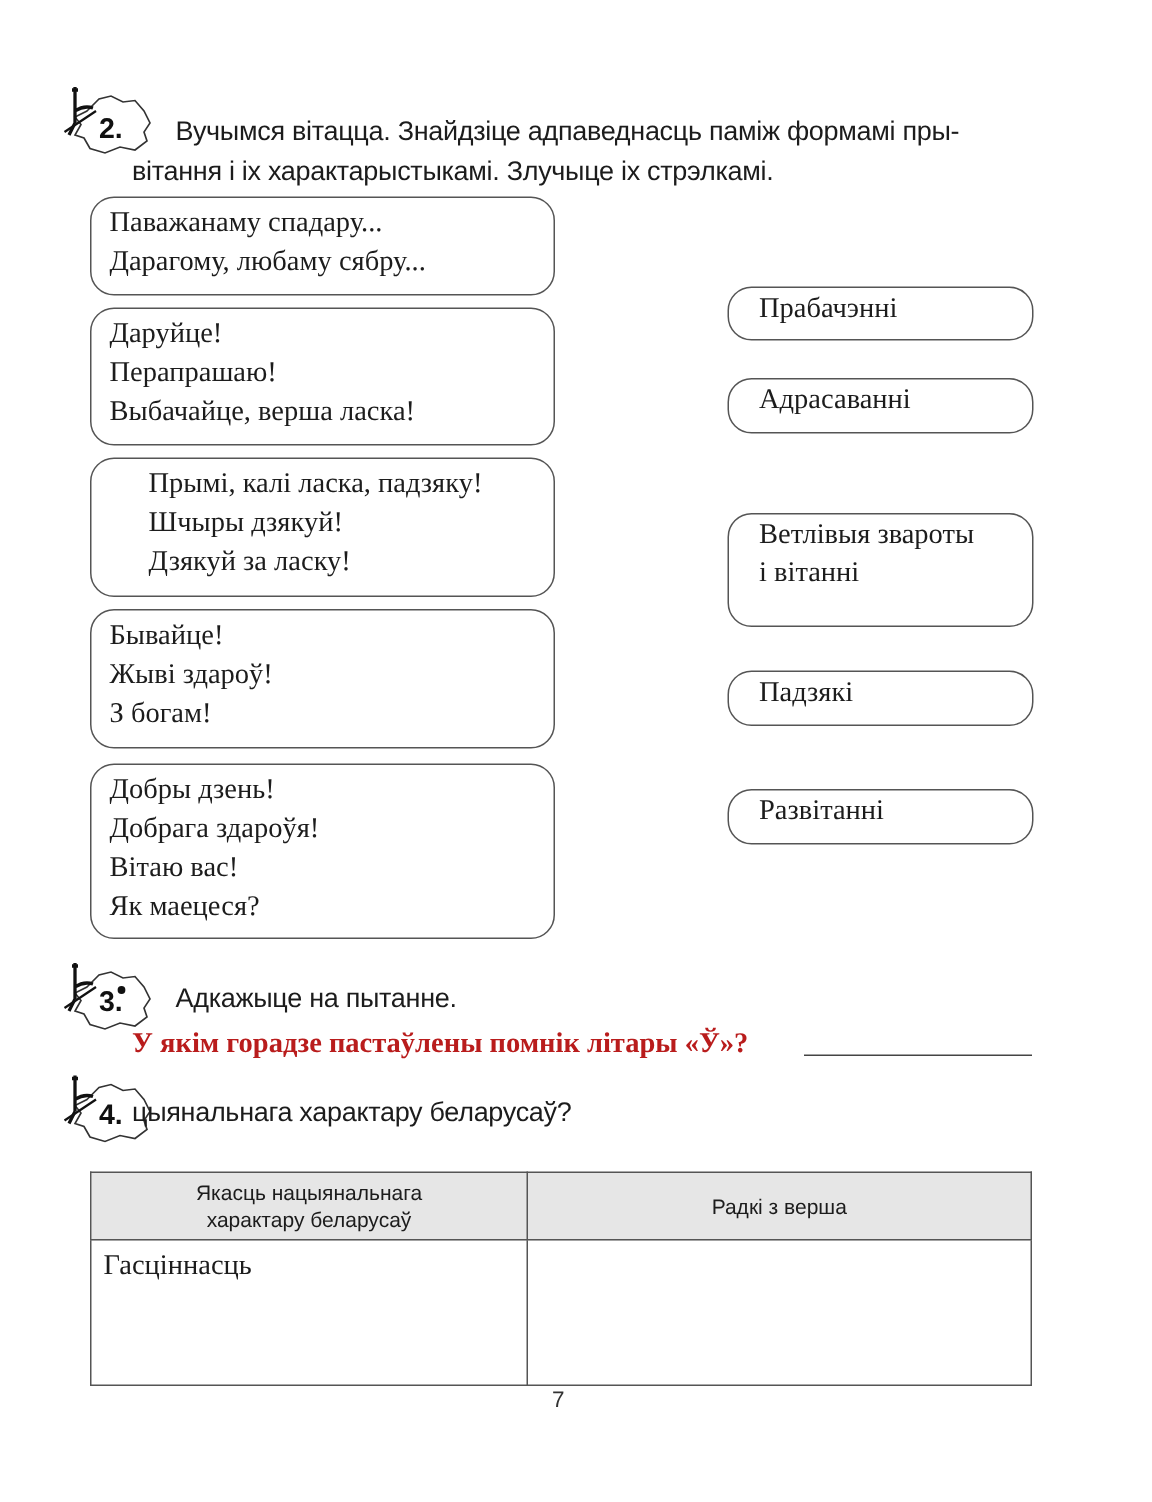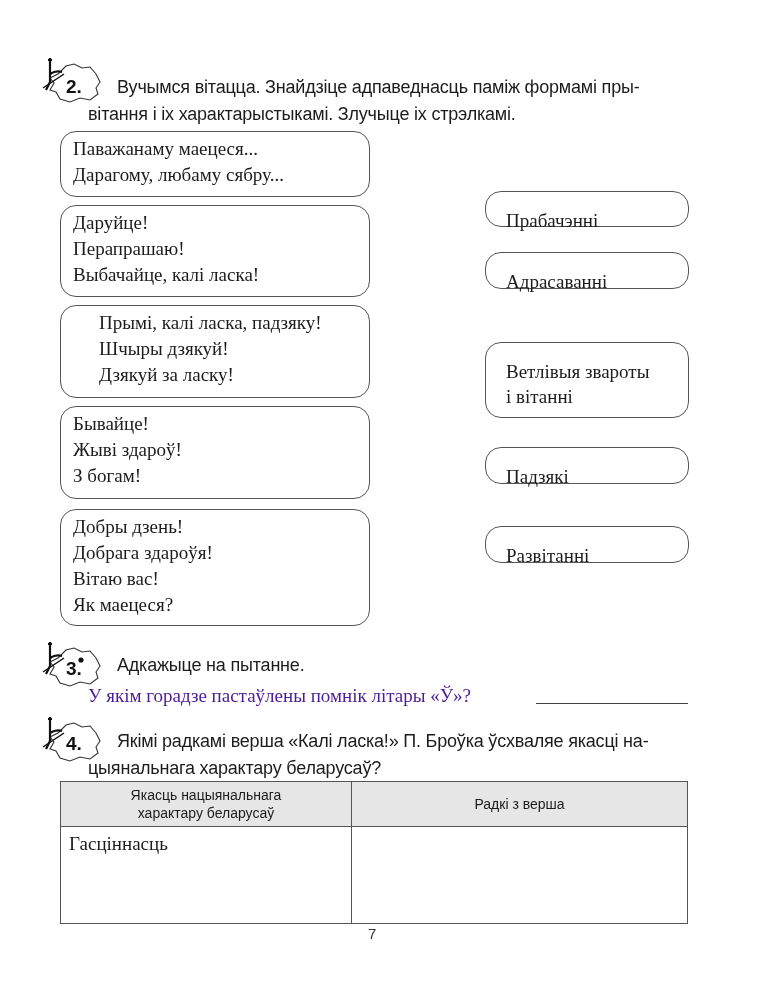--- a/index.html
+++ b/index.html
@@ -7,23 +7,23 @@
 
   .task-icon { position: absolute; width: 70px; height: 52px; }
   .task-icon svg { position: absolute; left: 0; top: 0; }
   .task-num { position: absolute; font-family: "Liberation Sans", sans-serif; font-weight: bold; font-size: 19px; color: #111; }
 
   .task-text { position: absolute; font-family: "Liberation Sans", sans-serif; font-size: 18px; line-height: 27px; color: #1c1c1c; letter-spacing: -0.2px; }
 
   .lbox { position: absolute; left: 60px; width: 310px; border: 1.6px solid #555; border-radius: 16px; box-sizing: border-box; padding: 4px 12px; font-family: "Liberation Serif", serif; font-size: 19px; line-height: 26px; color: #1c1c1c; }
   .lbox div { white-space: nowrap; }
 
-  .rbox { position: absolute; left: 485px; width: 204px; border: 1.6px solid #555; border-radius: 16px; box-sizing: border-box; padding: 16px 0 3px 20px; font-family: "Liberation Serif", serif; font-size: 19px; line-height: 25px; color: #1c1c1c; }
+  .rbox { position: absolute; left: 485px; width: 204px; border: 1.6px solid #555; border-radius: 16px; box-sizing: border-box; padding: 1px 0 3px 20px; font-family: "Liberation Serif", serif; font-size: 19px; line-height: 25px; color: #1c1c1c; }
 
-  .q-line { position: absolute; left: 88px; top: 685px; font-family: "Liberation Serif", serif; font-size: 19px; color: #4c1d95; white-space: nowrap; }
+  .q-line { position: absolute; left: 88px; top: 685px; font-family: "Liberation Serif", serif; font-size: 19px; color: #b91c1c; white-space: nowrap; font-weight: bold; }
   .answer-line { position: absolute; left: 536px; top: 703px; width: 152px; height: 0; border-bottom: 1.6px solid #444; }
 
   table.t { position: absolute; left: 60px; top: 781px; width: 628px; border-collapse: collapse; }
   table.t th, table.t td { border: 1.5px solid #555; }
   table.t th { background: #e6e6e6; font-family: "Liberation Sans", sans-serif; font-weight: normal; font-size: 14px; line-height: 18px; height: 42px; color: #1c1c1c; }
   table.t td { height: 84px; vertical-align: top; font-family: "Liberation Serif", serif; font-size: 19px; padding: 6px 8px; color: #1c1c1c; }
   .col1 { width: 288px; }
 
   .page-num { position: absolute; left: 368px; top: 925px; font-family: "Liberation Sans", sans-serif; font-size: 15px; color: #333; }
 </style>
@@ -37,27 +37,27 @@
     <path d="M5 36 Q14 30 26 22" fill="none" stroke="#111" stroke-width="1.5"></path>
   </svg>
   <span class="task-num" style="left:28px; top:24px;">2.</span>
 </div>
 <div class="task-text" style="left:117px; top:74px;">
   <div>Вучымся вітацца. Знайдзіце адпаведнасць паміж формамі пры-</div>
   <div style="margin-left:-29px;">вітання і іх характарыстыкамі. Злучыце іх стрэлкамі.</div>
 </div>
 
 <div class="lbox" style="top:131px; height:66px;">
-  <div>Паважанаму маецеся...</div>
+  <div>Паважанаму спадару...</div>
   <div>Дарагому, любаму сябру...</div>
 </div>
 <div class="lbox" style="top:205px; height:92px;">
   <div>Даруйце!</div>
   <div>Перапрашаю!</div>
-  <div>Выбачайце, калі ласка!</div>
+  <div>Выбачайце, верша ласка!</div>
 </div>
 <div class="lbox" style="top:305px; height:93px;padding-left:38px;">
   <div>Прымі, калі ласка, падзяку!</div>
   <div>Шчыры дзякуй!</div>
   <div>Дзякуй за ласку!</div>
 </div>
 <div class="lbox" style="top:406px; height:93px;">
   <div>Бывайце!</div>
   <div>Жыві здароў!</div>
   <div>З богам!</div>
@@ -101,21 +101,20 @@
 
 <div class="task-icon" style="left:38px; top:711px;">
   <svg width="70" height="52" viewBox="0 0 70 52">
     <path d="M20 22 L28 14 L36 12 L44 16 L52 15 L58 22 L62 30 L58 36 L60 42 L52 48 L42 46 L32 50 L22 47 L18 40 L12 38 L16 31 L12 26 Z" fill="none" stroke="#333" stroke-width="1.1"></path>
     <path d="M12 6 L12 30 M10 8 L14 8 M12 30 L8 38 M12 22 Q18 18 24 20" fill="none" stroke="#111" stroke-width="2.2"></path>
     <path d="M5 36 Q14 30 26 22" fill="none" stroke="#111" stroke-width="1.5"></path>
   </svg>
   <span class="task-num" style="left:28px; top:22px;">4.</span>
 </div>
 <div class="task-text" style="left:117px; top:728px;">
-  <div>Якімі радкамі верша «Калі ласка!» П. Броўка ўсхваляе якасці на-</div>
   <div style="margin-left:-29px;">цыянальнага характару беларусаў?</div>
 </div>
 
 <table class="t">
   <tbody>
       <tr>
     <th class="col1">
       <div>Якасць нацыянальнага</div>
       <div>характару беларусаў</div>
     </th>

